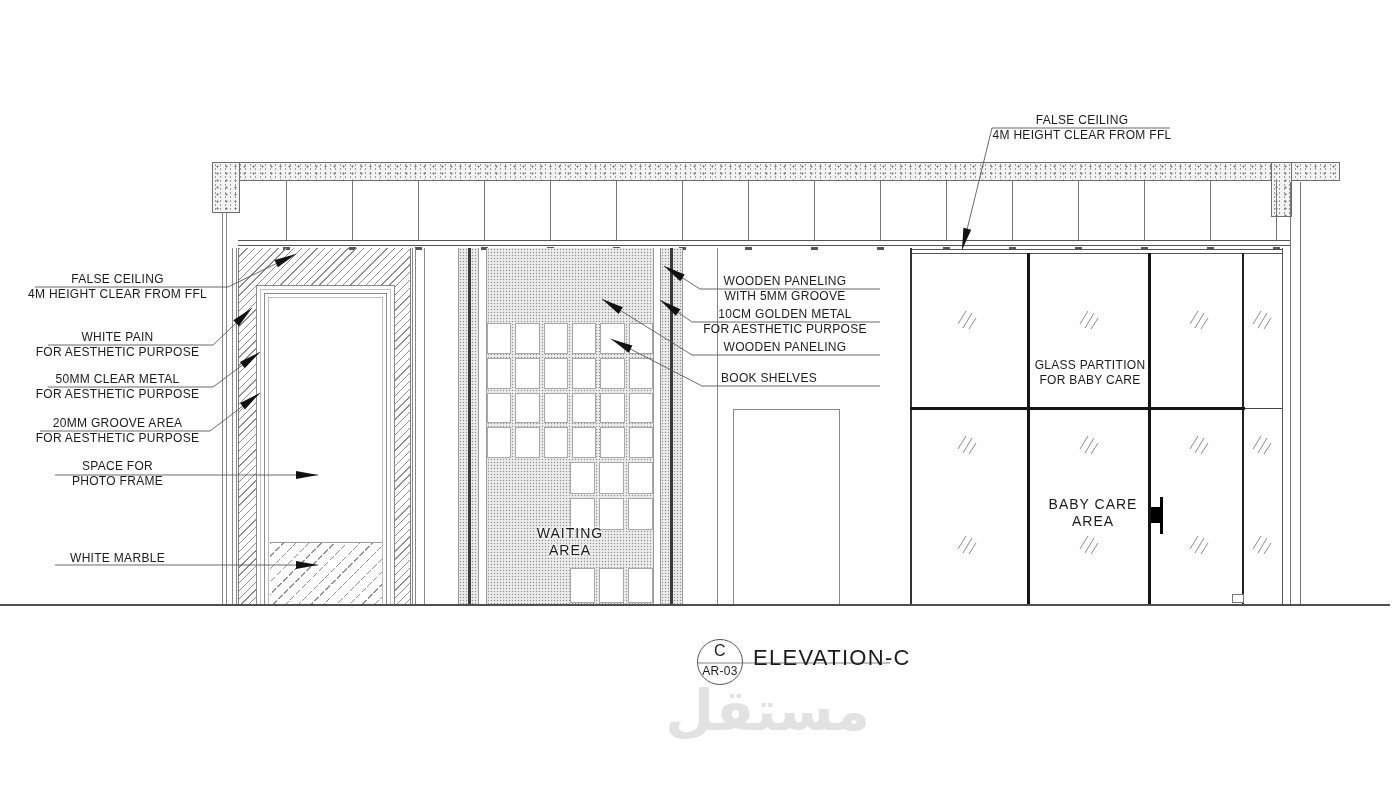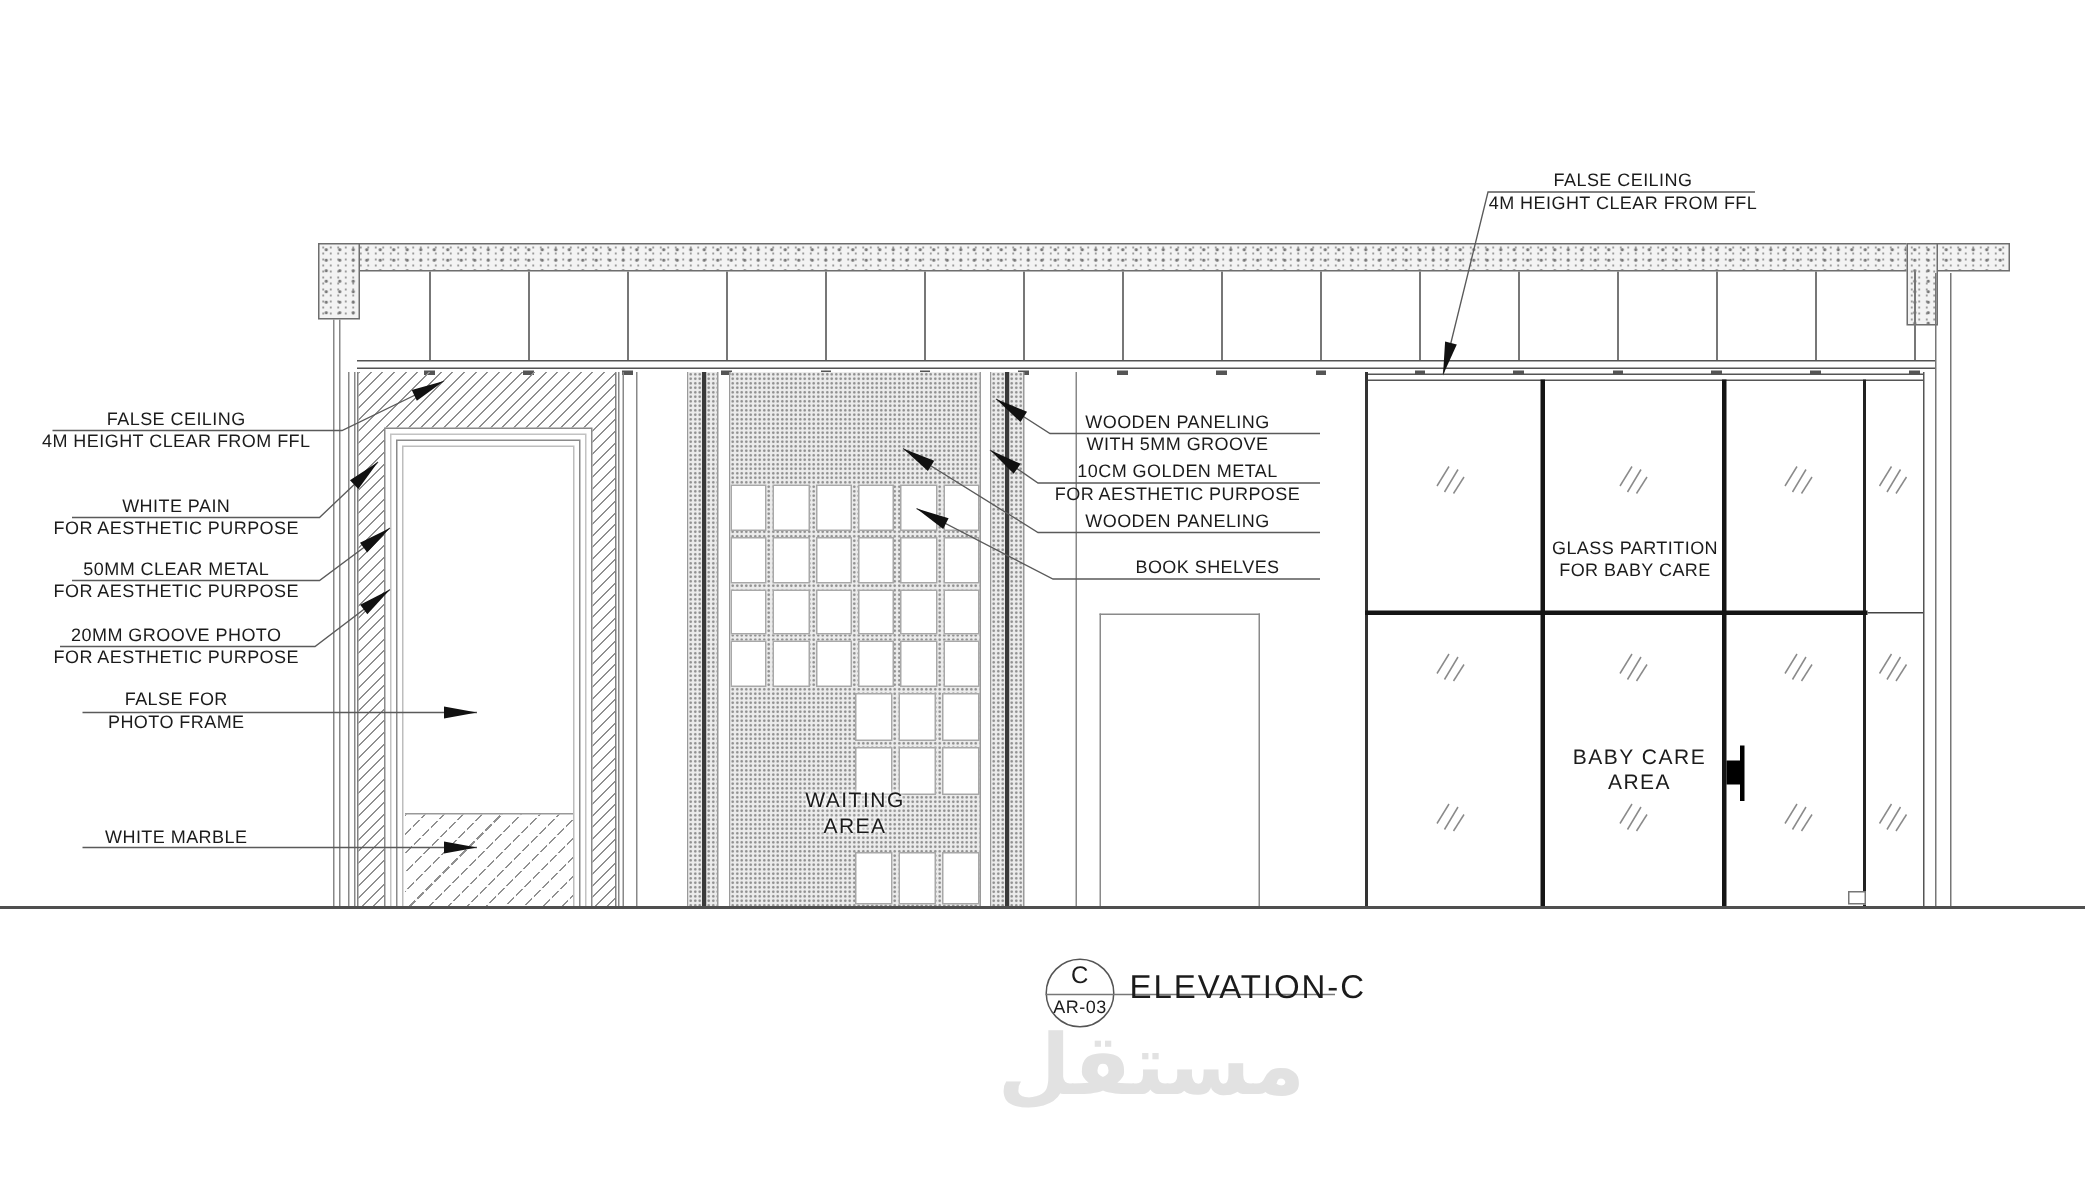--- a/index.html
+++ b/index.html
@@ -273,43 +273,43 @@
     </div>
   <div class="label txt" style="left:25px;top:330px;width:185px;">
     <div>WHITE PAIN</div>
       <div>FOR AESTHETIC PURPOSE</div>
     </div>
   <div class="label txt" style="left:25px;top:372px;width:185px;">
     <div>50MM CLEAR METAL</div>
       <div>FOR AESTHETIC PURPOSE</div>
     </div>
   <div class="label txt" style="left:25px;top:416px;width:185px;">
-    <div>20MM GROOVE PHOTO</div>
+    <div>20MM GROOVE AREA</div>
       <div>FOR AESTHETIC PURPOSE</div>
     </div>
   <div class="label txt" style="left:25px;top:459px;width:185px;">
-    <div>FALSE FOR</div>
+    <div>SPACE FOR</div>
       <div>PHOTO FRAME</div>
     </div>
   <div class="label txt" style="left:25px;top:551px;width:185px;">
     <div>WHITE MARBLE</div>
     </div>
 
   <div class="label txt" style="left:692px;top:274px;width:186px;">
     <div>WOODEN PANELING</div>
       <div>WITH 5MM GROOVE</div>
     </div>
   <div class="label txt" style="left:692px;top:307px;width:186px;">
     <div>10CM GOLDEN METAL</div>
       <div>FOR AESTHETIC PURPOSE</div>
     </div>
   <div class="label txt" style="left:692px;top:340px;width:186px;">
     <div>WOODEN PANELING</div>
     </div>
-  <div class="label txt" style="left:712px;top:371px;width:186px;">
+  <div class="label txt" style="left:676px;top:371px;width:186px;">
     <div>BOOK SHELVES</div>
     </div>
 
   <div class="label txt" style="left:992px;top:113px;width:180px;">
     <div>FALSE CEILING</div>
       <div>4M HEIGHT CLEAR FROM FFL</div>
     </div>
 
   <div class="arealabel txt halo" style="left:487px;top:494px;width:166px;margin-top:31px;">
     <div>WAITING</div>

